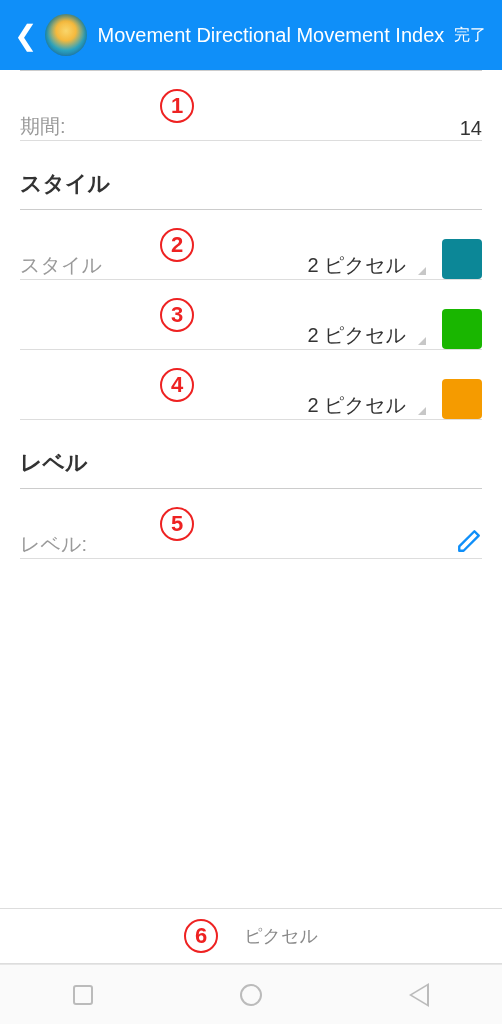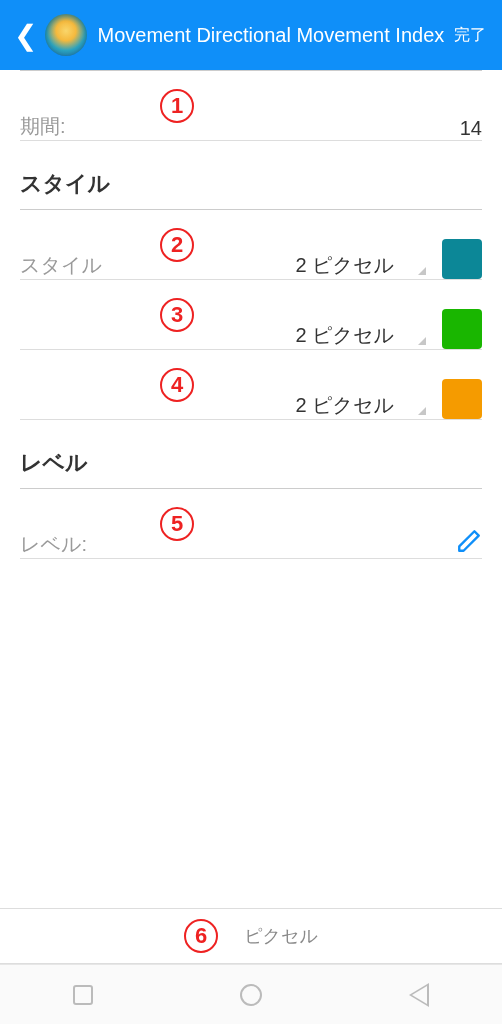--- a/index.html
+++ b/index.html
@@ -61,21 +61,20 @@
   .row-value {
     margin-left: auto;
     color: #333;
     font-size: 20px;
     margin-top: 25px;
   }
   .row-pixel {
     margin-left: auto;
     color: #333;
     font-size: 20px;
-    margin-right: 12px;
   }
   .color-swatch {
     width: 40px; height: 40px;
     border-radius: 4px;
   }
   .badge {
     width: 34px; height: 34px;
     border: 2px solid #e22;
     border-radius: 50%;
     color: #e22;

